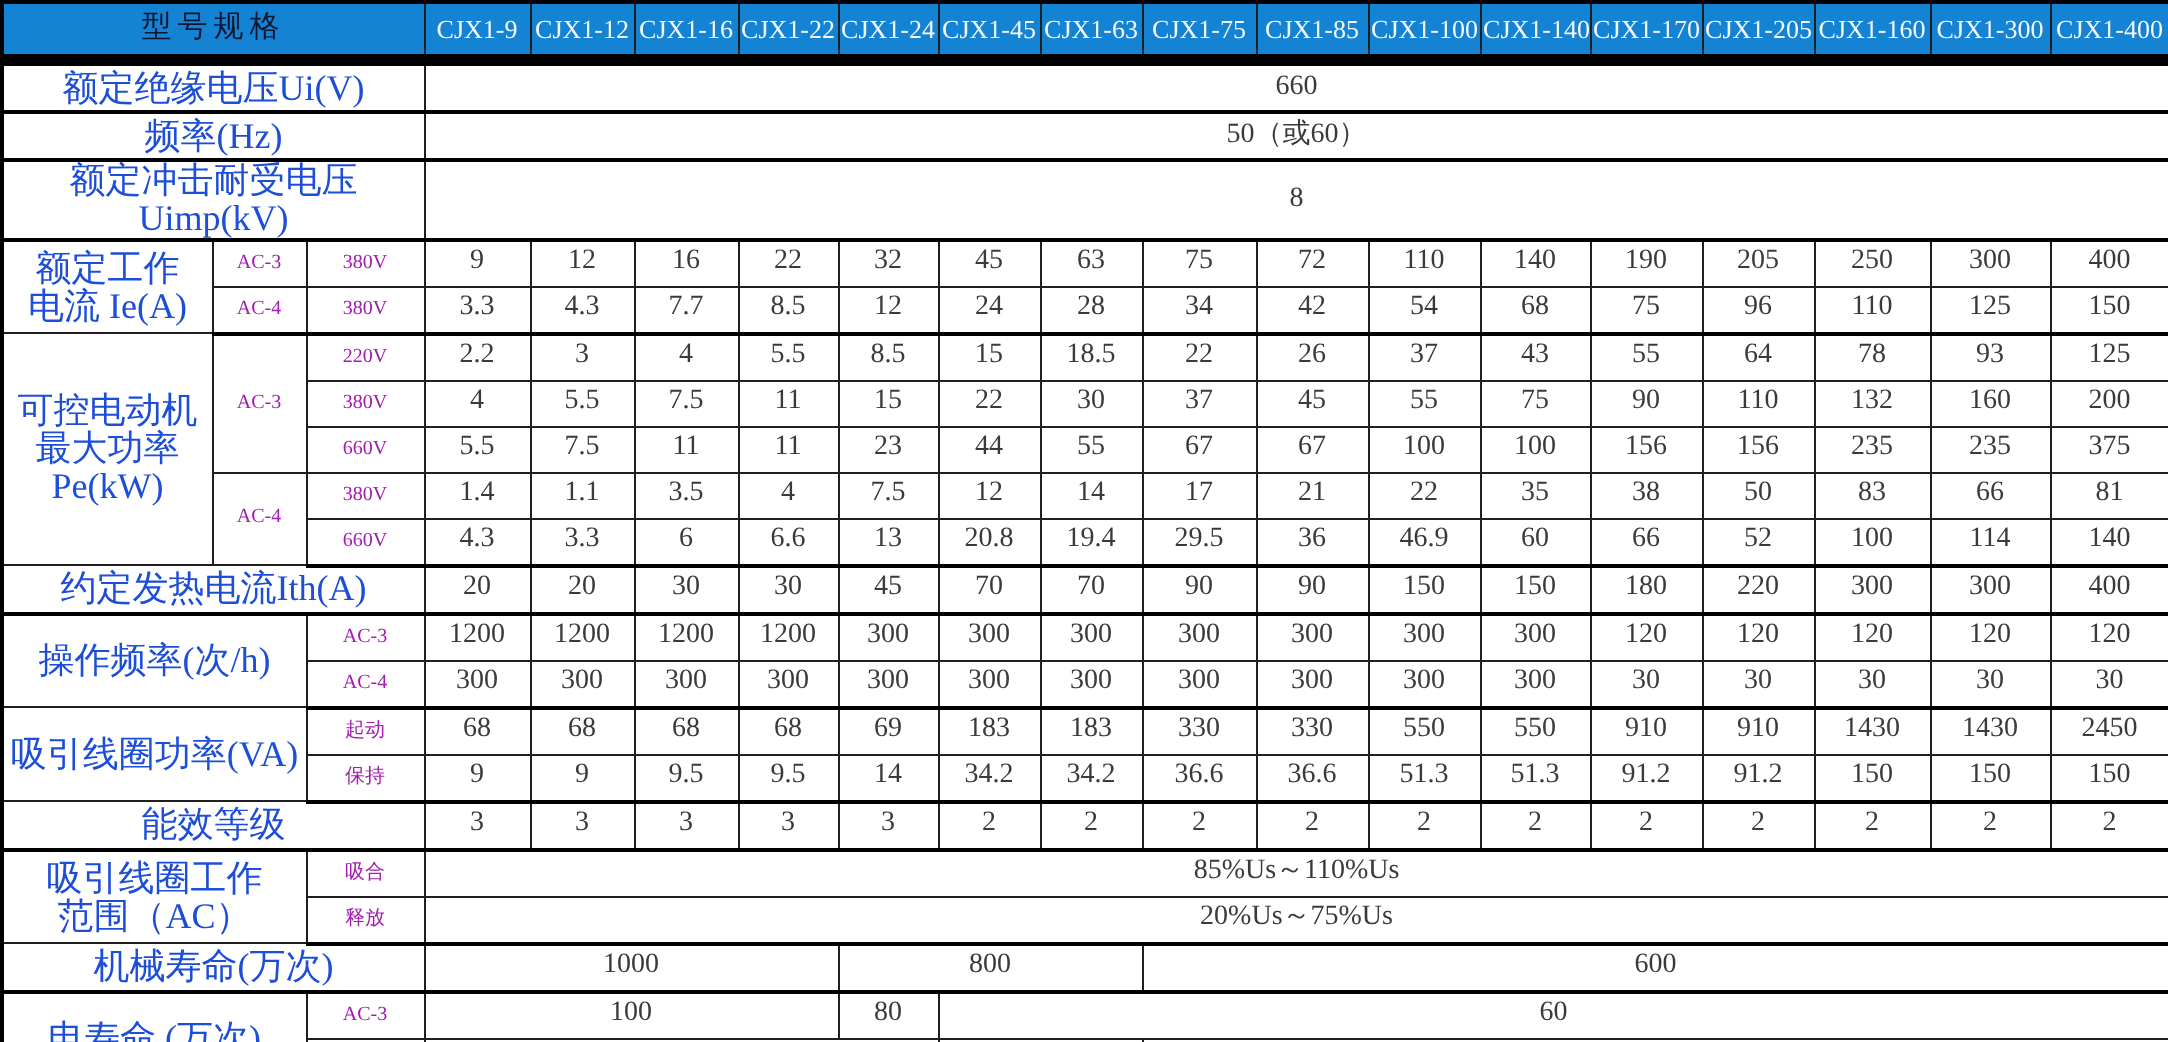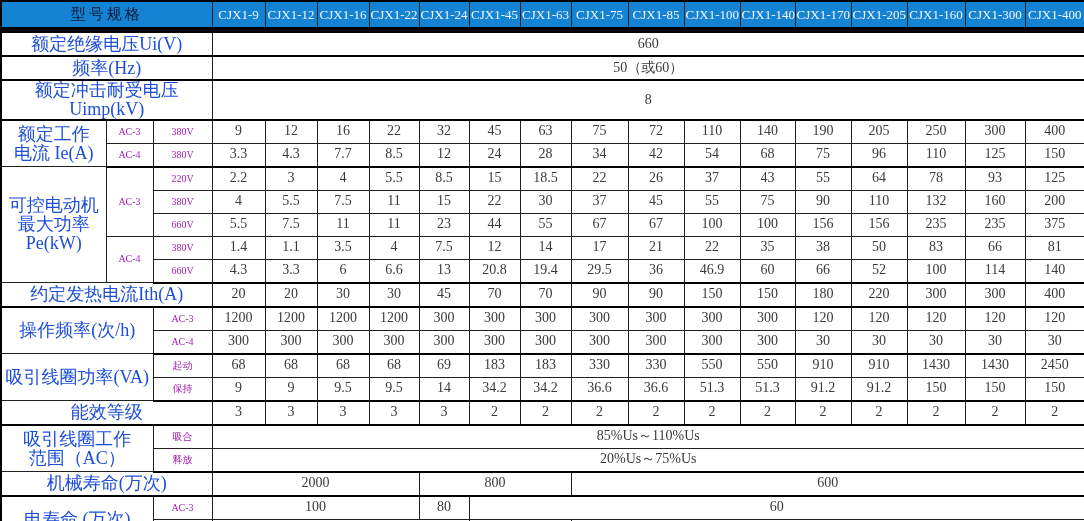--- a/index.html
+++ b/index.html
@@ -342,21 +342,21 @@
 范围（AC）</td>
           <td class="sub">吸合</td>
           <td colspan="16" class="value">85%Us～110%Us</td>
         </tr>
         <tr class="sep">
           <td class="sub">释放</td>
           <td colspan="16" class="value">20%Us～75%Us</td>
         </tr>
         <tr class="sep">
           <td colspan="3" class="label">机械寿命(万次)</td>
-          <td colspan="4" class="value">2000</td>
+          <td colspan="4" class="value">1000</td>
           <td colspan="3" class="value">800</td>
           <td colspan="9" class="value">600</td>
         </tr>
         <tr>
           <td colspan="2" rowspan="2" class="label">电寿命 (万次)</td>
           <td class="sub">AC-3</td>
           <td colspan="4" class="value">100</td>
           <td colspan="1" class="value">80</td>
           <td colspan="11" class="value">60</td>
         </tr>

